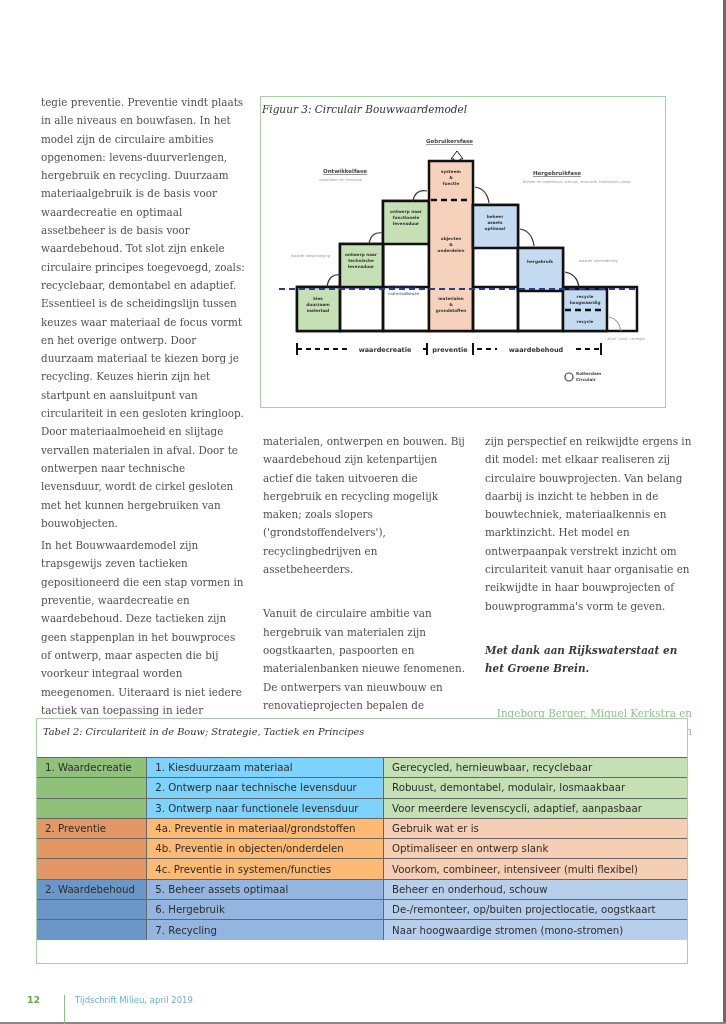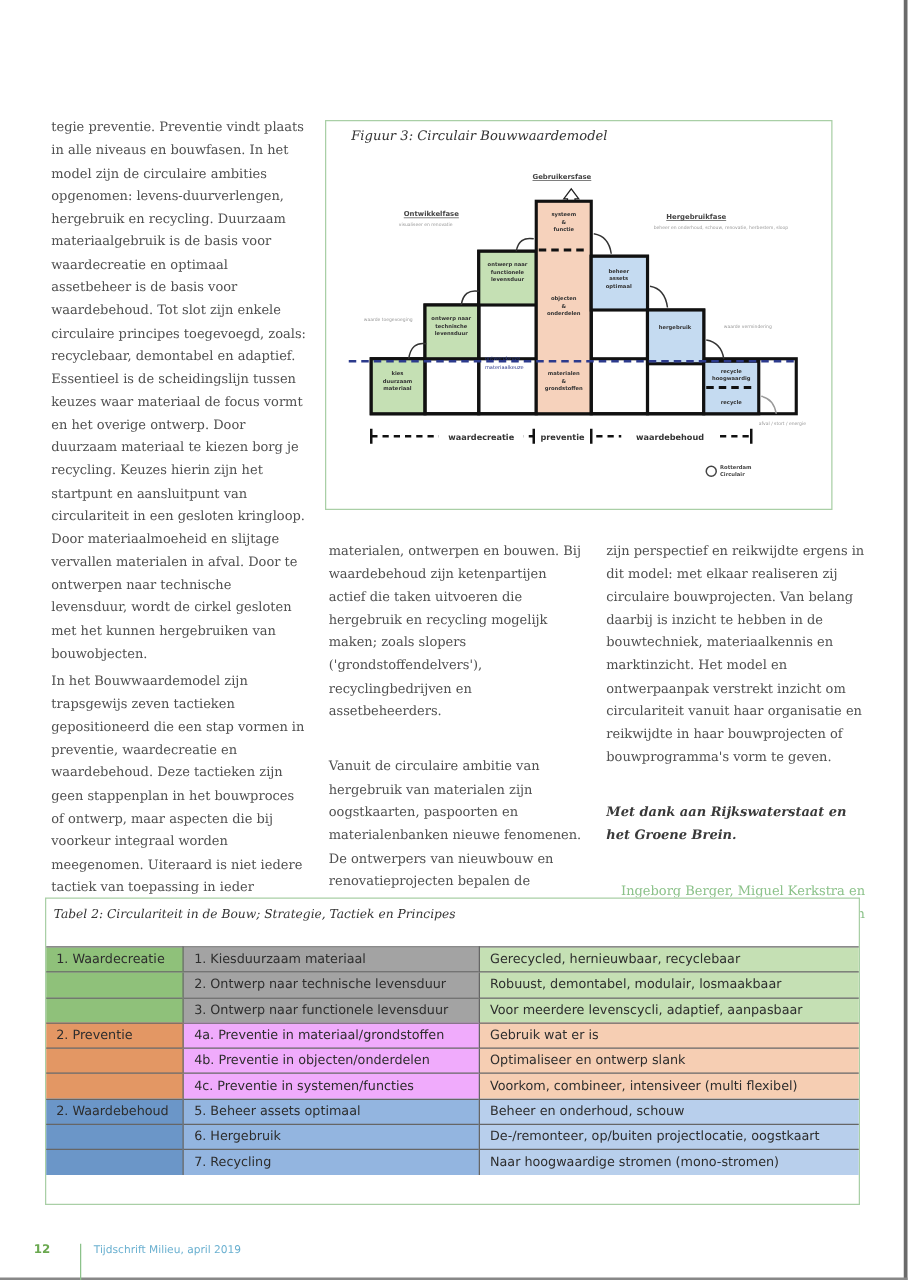--- a/index.html
+++ b/index.html
@@ -13,32 +13,32 @@
   .col p { margin: 4px; }
   .col1 { left: 37px; top: 89px; width: 212px; }
   .col2 { left: 259px; top: 428px; width: 210px; }
   .col3 { left: 481px; top: 428px; width: 215px; }
   .gap { height: 18px; }
   .subhead { font-family: "DejaVu Sans", "Liberation Sans", sans-serif; color: #6ab0d0; font-size: 12.5px; margin-top: 11px; line-height: 18px; letter-spacing: 0.3px; }
   .thanks { font-weight: bold; font-style: italic; color: #3a3a3a; }
   .authors { color: #8cc28a; text-align: right; }
 
   .figure { position: absolute; left: 260px; top: 96px; width: 404px; height: 310px; border: 1px solid #a9cfa6; background: #fff; }
-  .fig-title { position: absolute; left: 20px; top: 6px; font-style: italic; font-size: 10.5px; color: #333; }
+  .fig-title { position: absolute; left: 1px; top: 6px; font-style: italic; font-size: 10.5px; color: #333; }
   .fig-svg { position: absolute; left: 0; top: 0; }
 
   .table-box { position: absolute; left: 36px; top: 718px; width: 650px; height: 244px; border: 1px solid #a9cfa6; background: #fff; }
   .tbl-title { position: absolute; left: 6px; top: 7px; font-style: italic; font-size: 9.8px; color: #333; }
   table.t2 { position: absolute; left: 0; top: 38px; width: 650px; border-collapse: collapse; font-family: "DejaVu Sans", "Liberation Sans", sans-serif; font-size: 10.2px; color: #2d2d2d; }
   table.t2 td { height: 19.3px; padding: 0 0 0 8px; border-top: 1px solid #666; border-right: 1px solid #666; white-space: nowrap; }
   table.t2 td:last-child { border-right: none; }
   table.t2 tr.hdr td { background: #ffffff; border-top: 2px solid #444; }
   .c1 { width: 111px; } .c2 { width: 232px; }
-  .g1 { background: #8fc17a; } .g2 { background: #a3a3a3; } .g3 { background: #c5e0b4; }
-  .o1 { background: #e39764; margin-left: 32px; } .o2 { background: #f0abfc; } .o3 { background: #f6ceb3; }
+  .g1 { background: #8fc17a; } .g2 { background: #7dd3fc; } .g3 { background: #c5e0b4; }
+  .o1 { background: #e39764; margin-left: 32px; } .o2 { background: #fdba74; } .o3 { background: #f6ceb3; }
   .b1 { background: #6b96c8; } .b2 { background: #93b5e0; } .b3 { background: #b8cfec; }
 
   .footer-num { position: absolute; left: 27px; top: 994px; font-family: "DejaVu Sans", "Liberation Sans", sans-serif; font-size: 9.5px; color: #6aa84f; font-weight: bold; }
   .footer-bar { position: absolute; left: 64px; top: 995px; width: 1px; height: 29px; background: #8cc28a; }
   .footer-text { position: absolute; left: 75px; top: 995px; font-family: "DejaVu Sans", "Liberation Sans", sans-serif; font-size: 8.5px; color: #6ab0d0; }
 </style>
 </head>
 <body>
 
 <div class="right-edge"></div>

